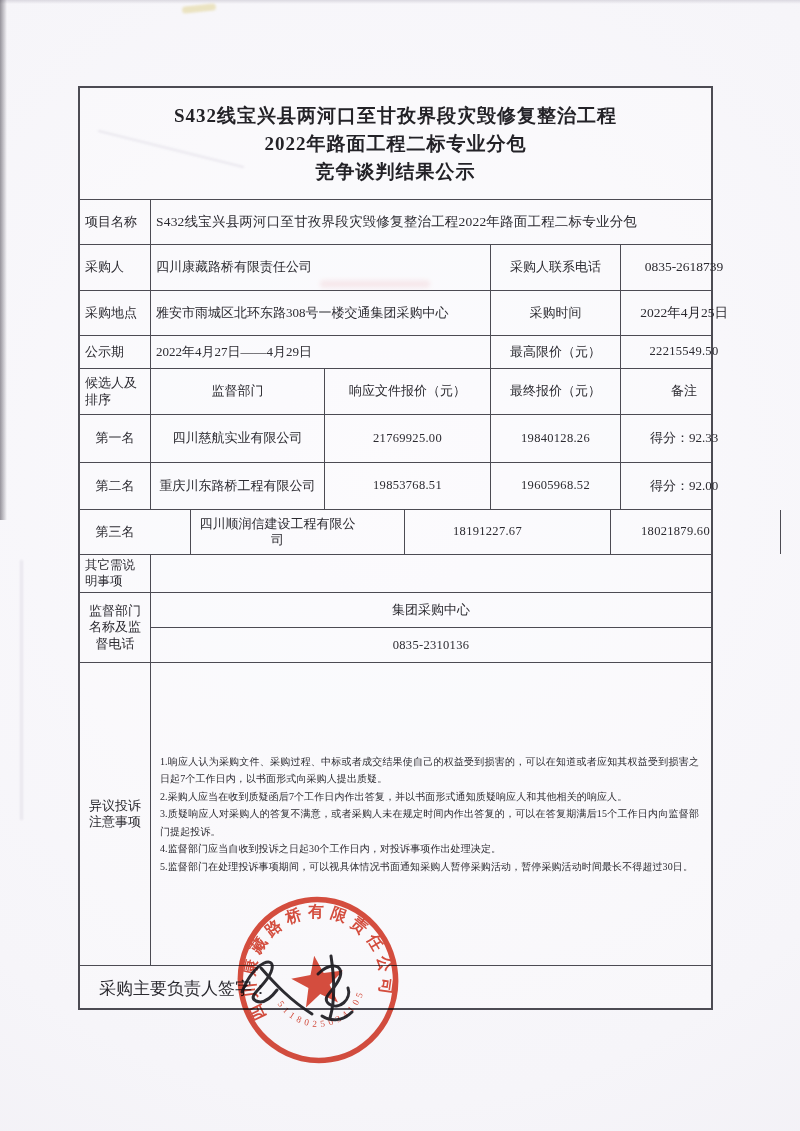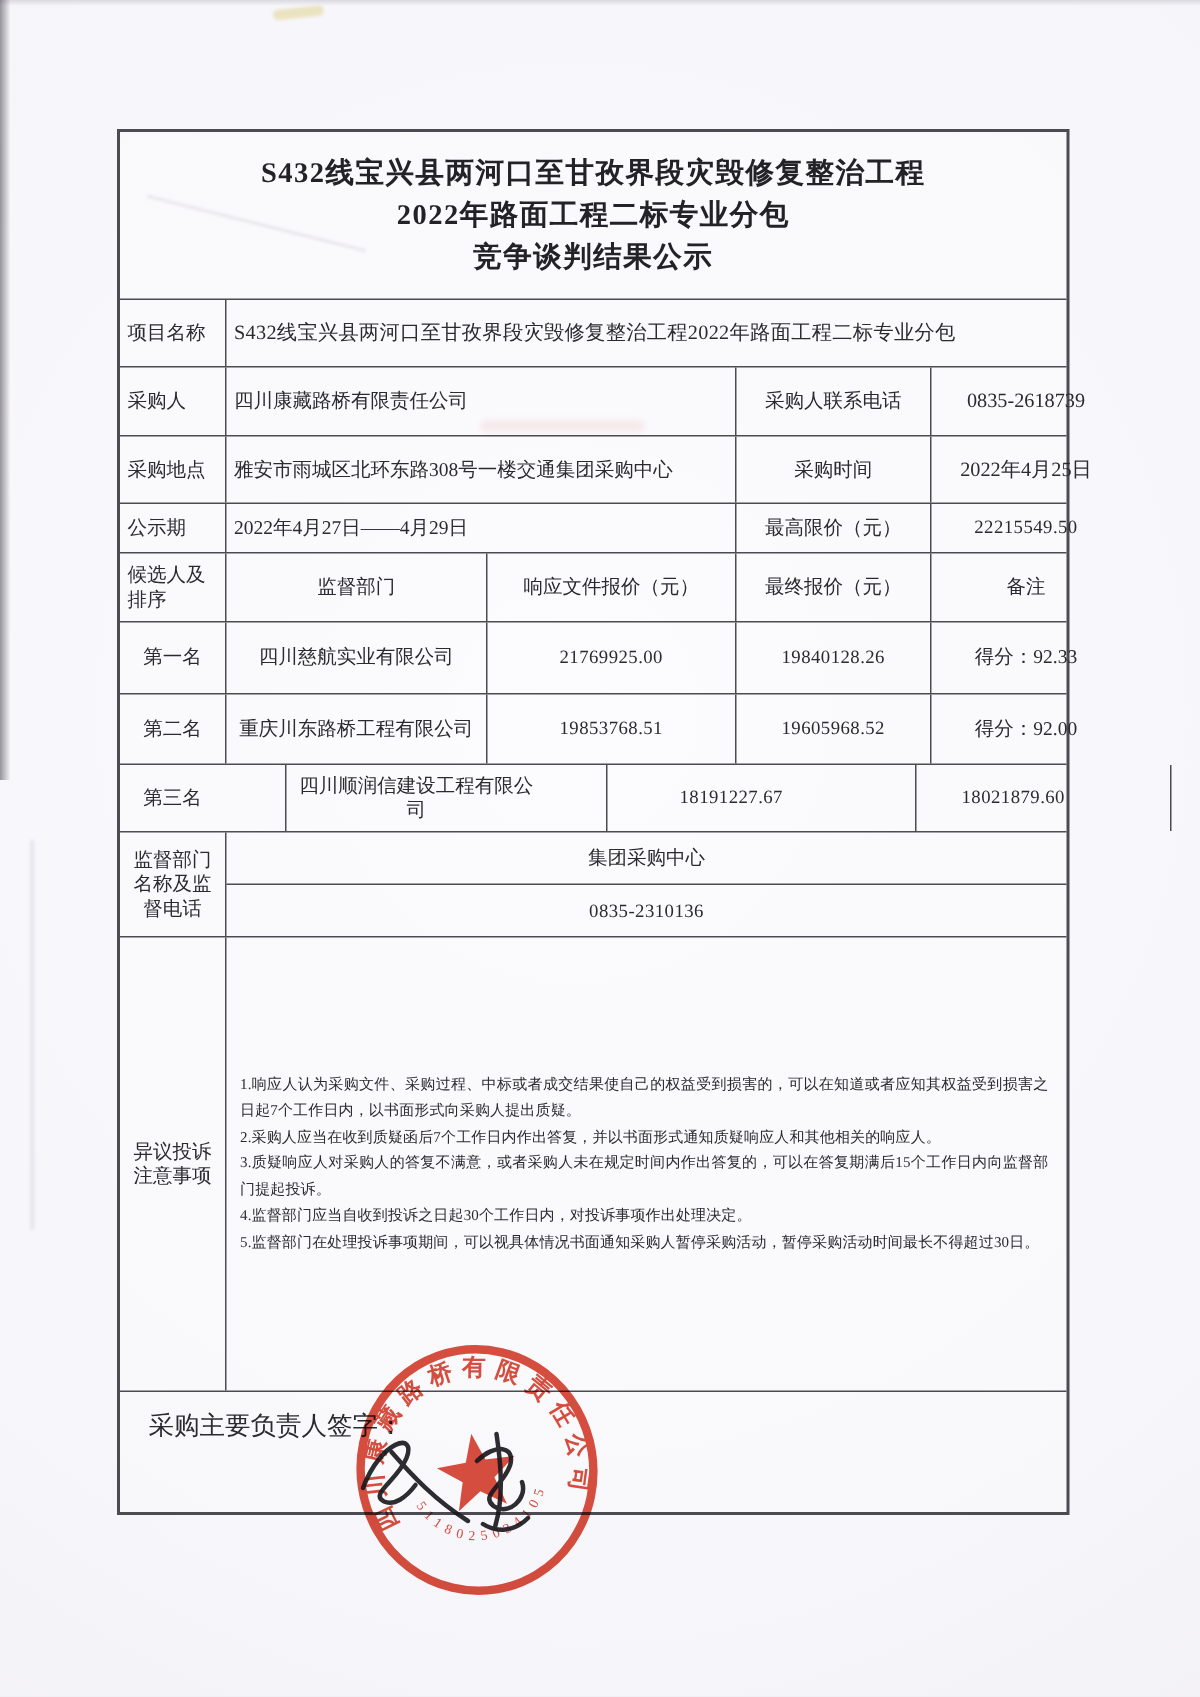--- a/index.html
+++ b/index.html
@@ -197,20 +197,25 @@
       <div class="cell c-remark center">得分：92.00</div>
     </div>
     <div class="row r-cand3">
       <div class="cell c-rank center">第三名</div>
       <div class="cell c-name center">四川顺润信建设工程有限公司</div>
       <div class="cell c-bid center num">18191227.67</div>
       <div class="cell c-final center num">18021879.60</div>
       <div class="cell c-remark center">得分：91.33</div>
     </div>
 
+    <div class="row r-other">
+      <div class="cell lab prewrap">其它需说
+明事项</div>
+      <div class="cell" style="flex:1"></div>
+    </div>
 
     <div class="row r-sup">
       <div class="cell lab prewrap center">监督部门
 名称及监
 督电话</div>
       <div class="sup-right">
         <div class="sup-cell">集团采购中心</div>
         <div class="sup-cell num">0835-2310136</div>
       </div>
     </div>

